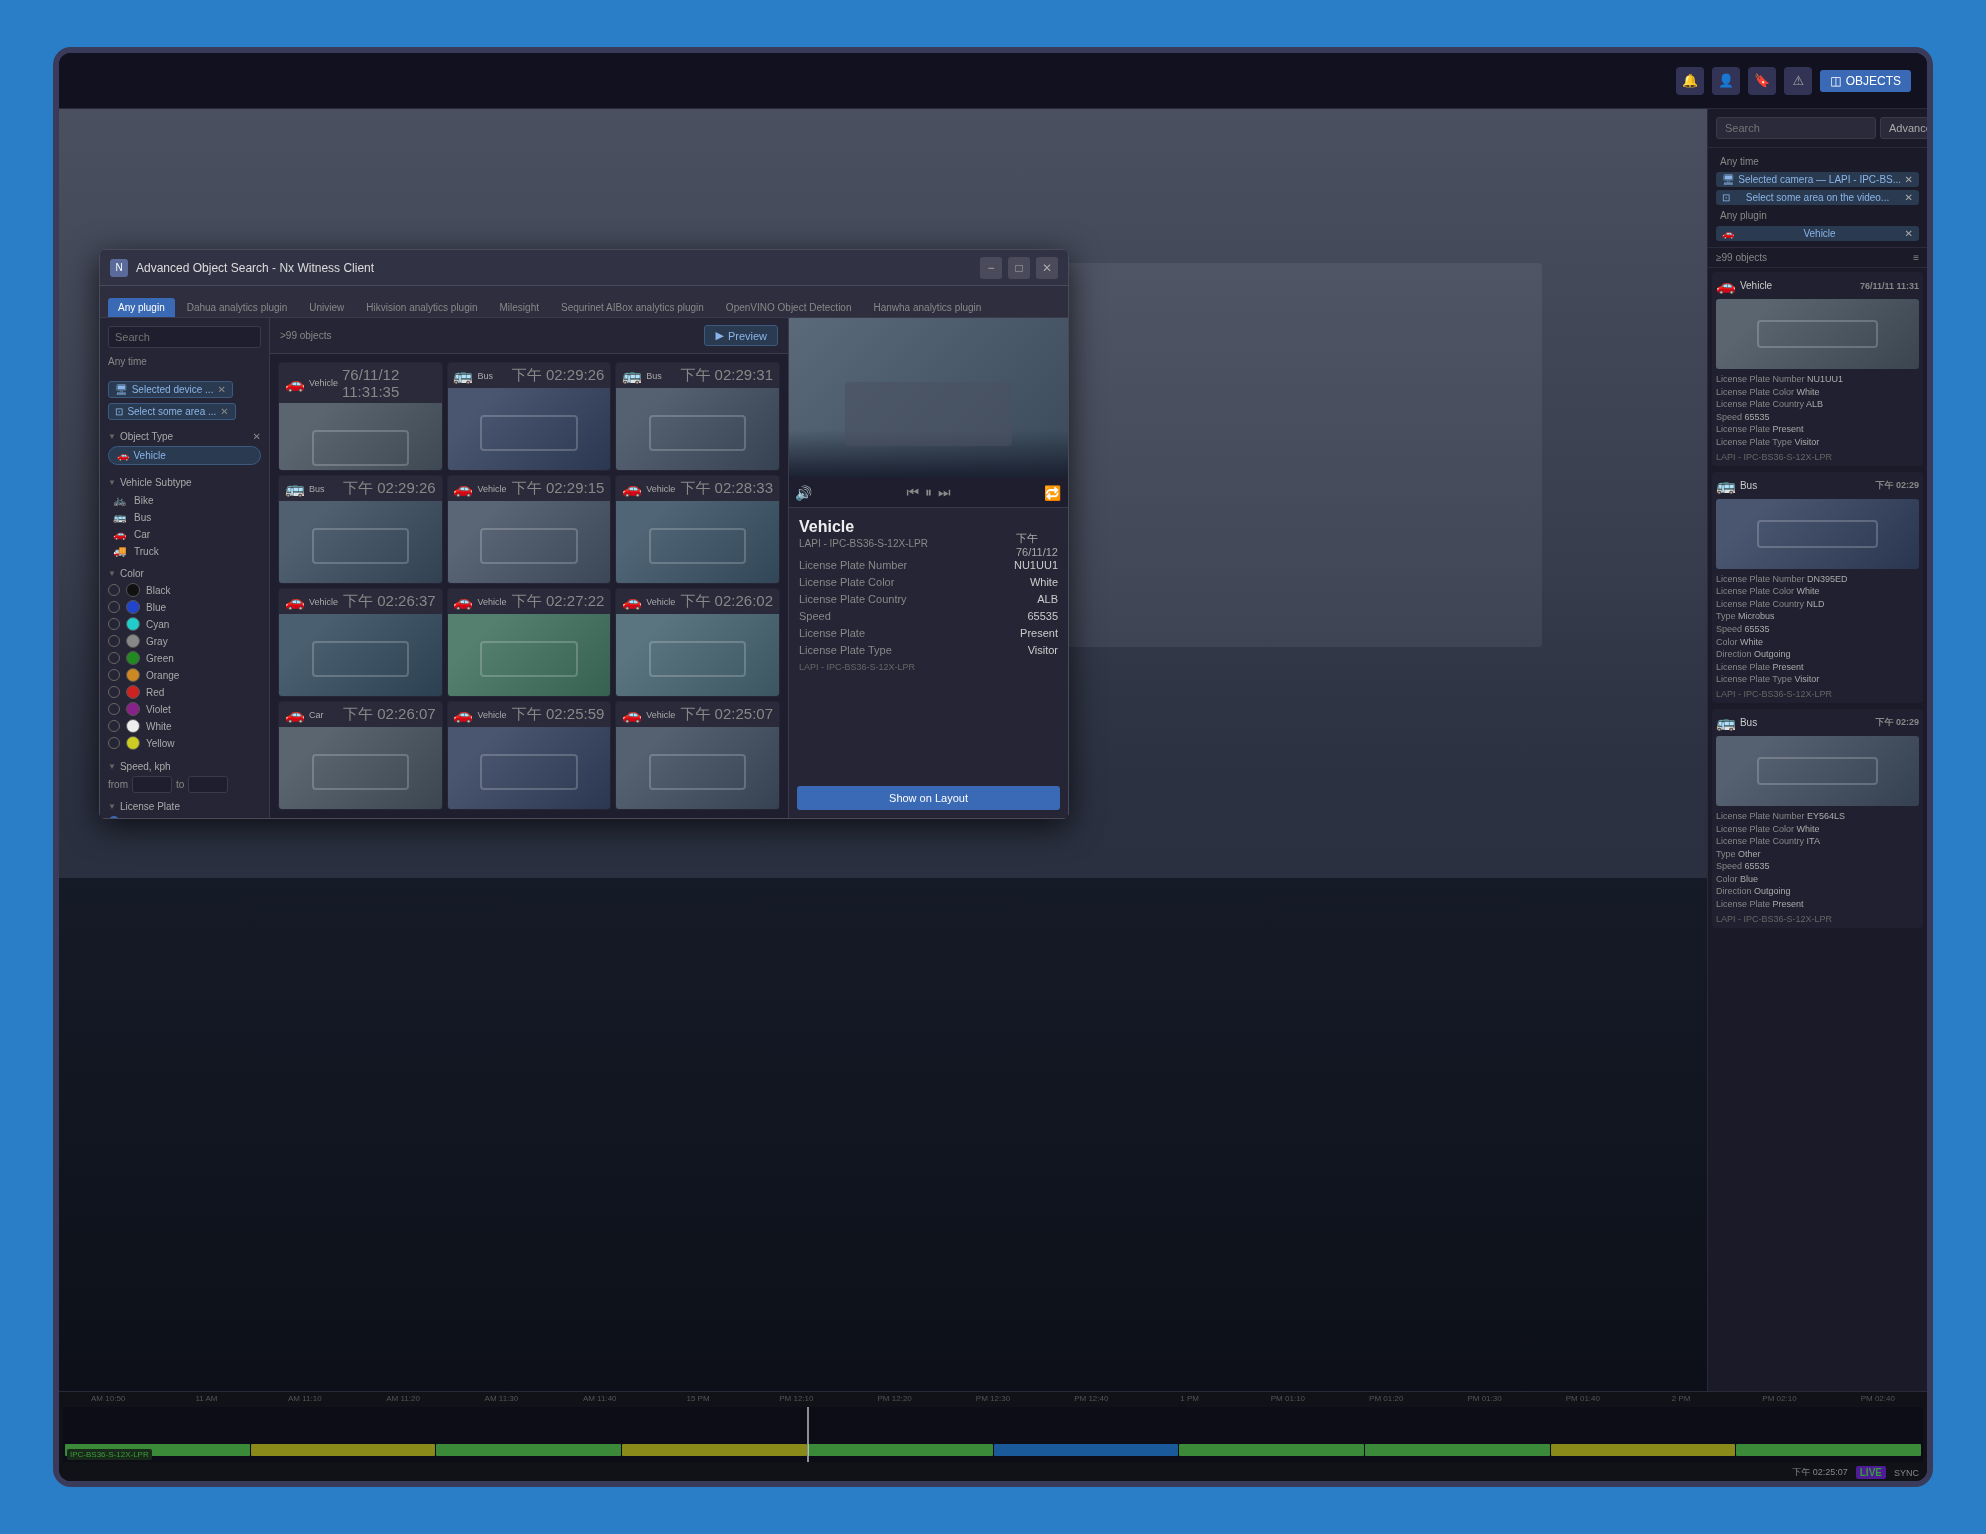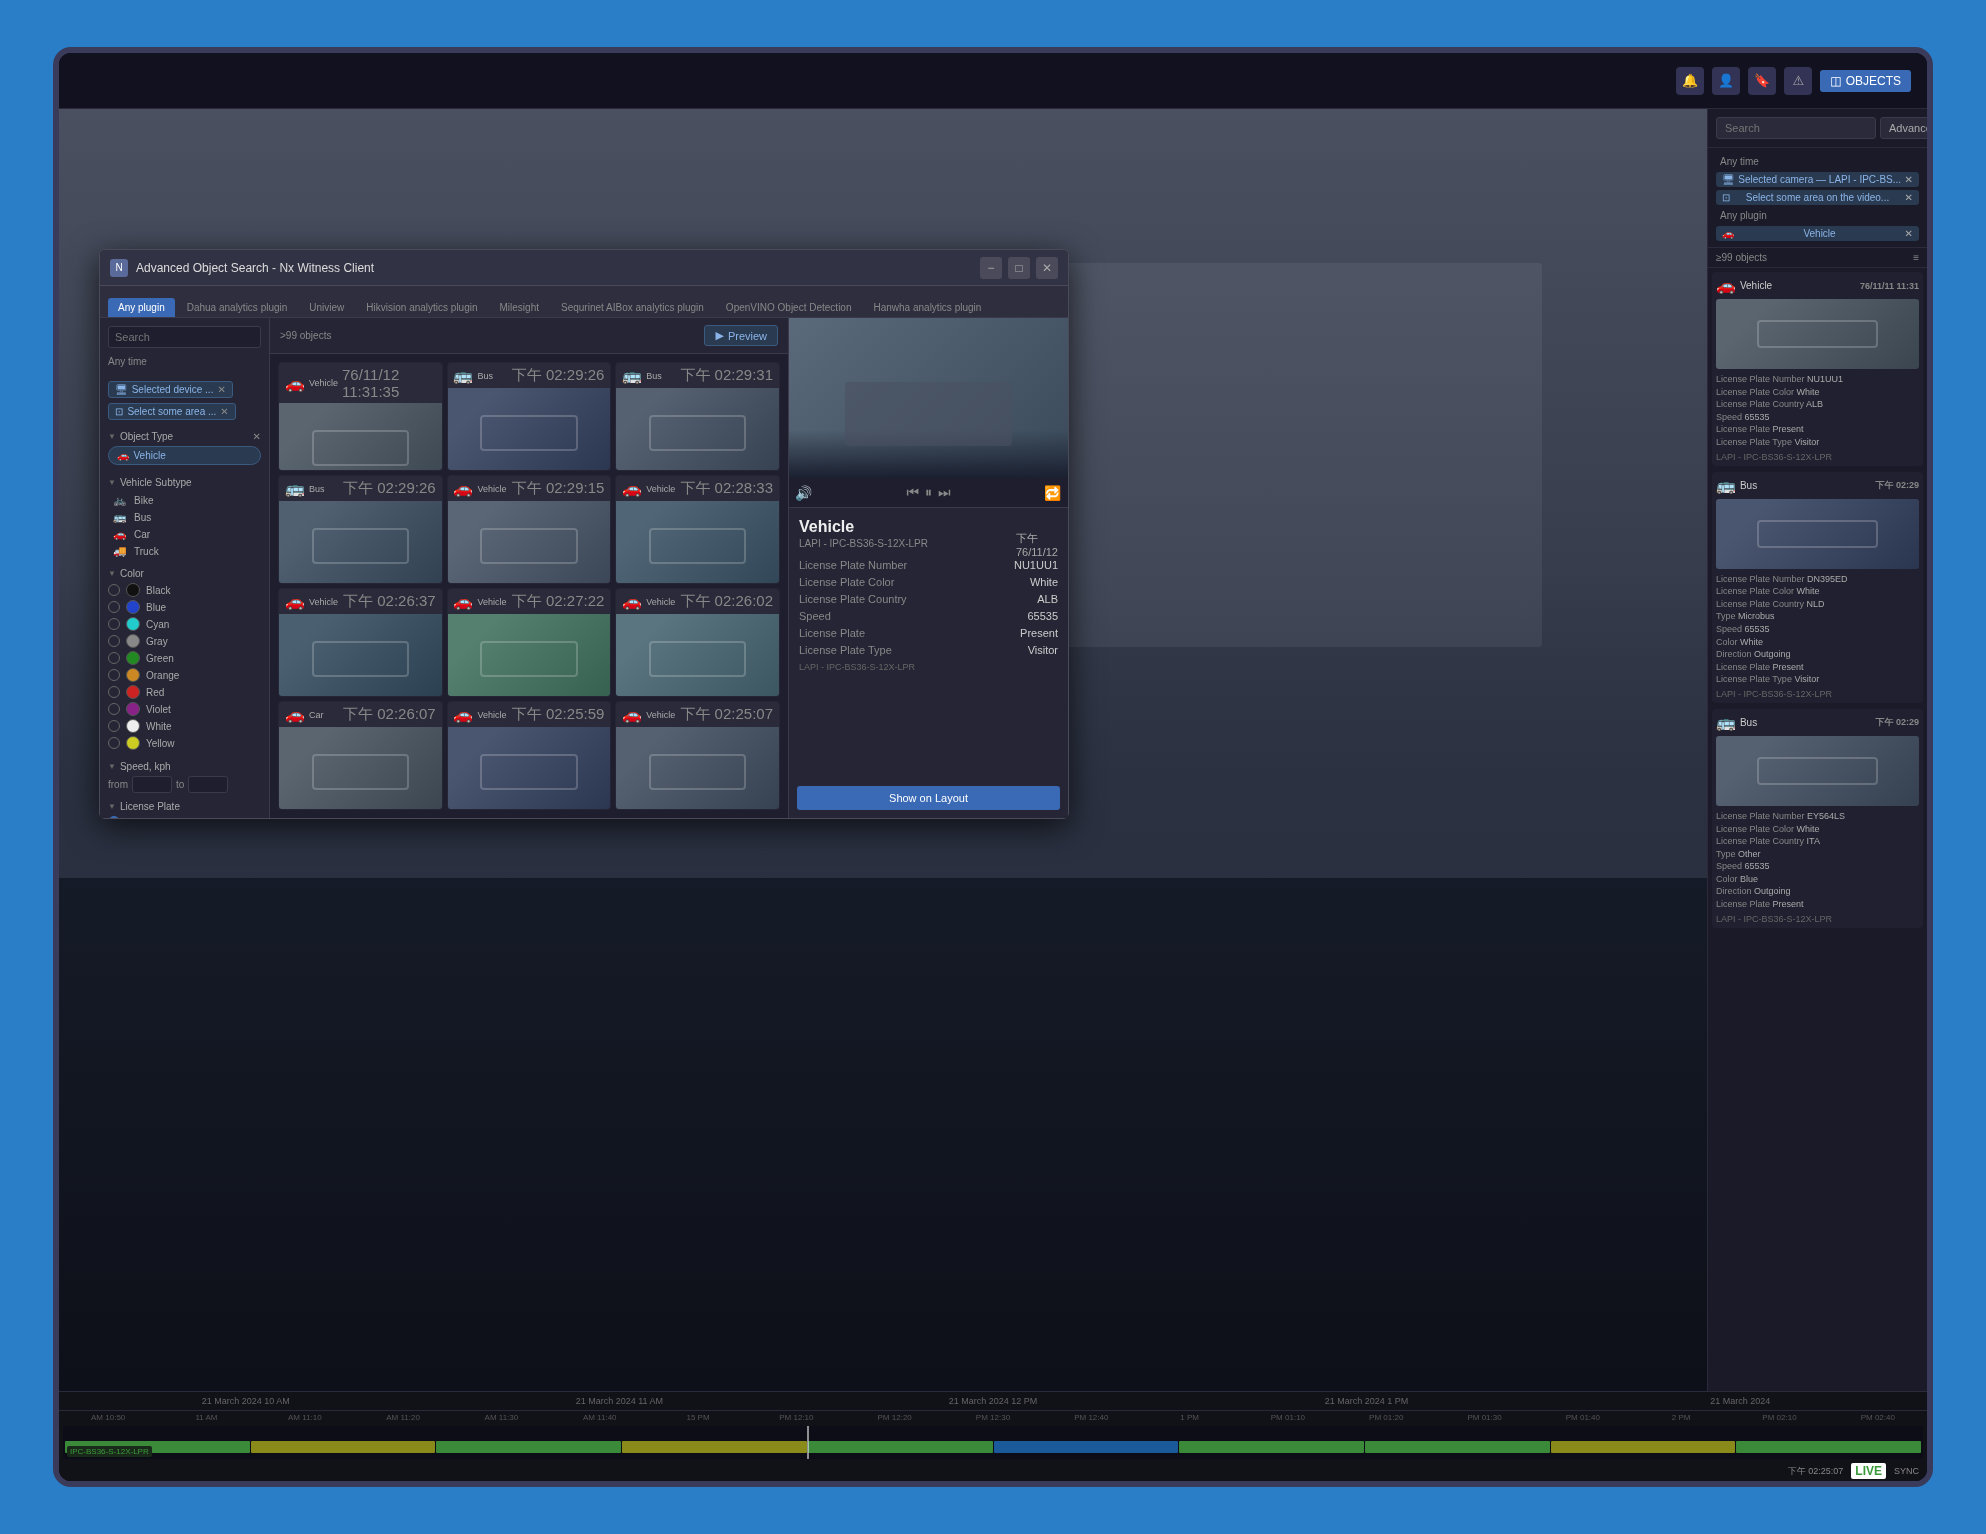--- a/index.html
+++ b/index.html
@@ -602,23 +602,23 @@
     }
     .timeline-controls {
       display: flex;
       align-items: center;
       justify-content: flex-end;
       padding: 2px 8px;
       gap: 8px;
     }
     .timeline-live {
       color: #3a9a3a;
-      font-size: 12px;
+      font-size: 10px;
       font-weight: bold;
-      background: #ffffff;
+      background: #4c1d95;
       padding: 1px 4px;
       border-radius: 2px;
     }
     .timeline-sync {
       color: #888;
       font-size: 9px;
     }
 
     
     ::-webkit-scrollbar { width: 4px; height: 4px; }
@@ -1133,27 +1133,20 @@
               Direction <span>Outgoing</span><br>
               License Plate <span>Present</span>
             </div>
             <div class="rp-item-camera">LAPI - IPC-BS36-S-12X-LPR</div>
           </div>
         </div>
       </div>
     </div>
 
     <div class="timeline-bar">
-      <div class="timeline-dates">
-        <span class="timeline-date">21 March 2024 10 AM</span>
-        <span class="timeline-date">21 March 2024 11 AM</span>
-        <span class="timeline-date">21 March 2024 12 PM</span>
-        <span class="timeline-date">21 March 2024 1 PM</span>
-        <span class="timeline-date">21 March 2024</span>
-      </div>
       <div class="timeline-hours">
         <span class="timeline-hour">AM 10:50</span>
         <span class="timeline-hour">11 AM</span>
         <span class="timeline-hour">AM 11:10</span>
         <span class="timeline-hour">AM 11:20</span>
         <span class="timeline-hour">AM 11:30</span>
         <span class="timeline-hour">AM 11:40</span>
         <span class="timeline-hour">15 PM</span>
         <span class="timeline-hour">PM 12:10</span>
         <span class="timeline-hour">PM 12:20</span>

